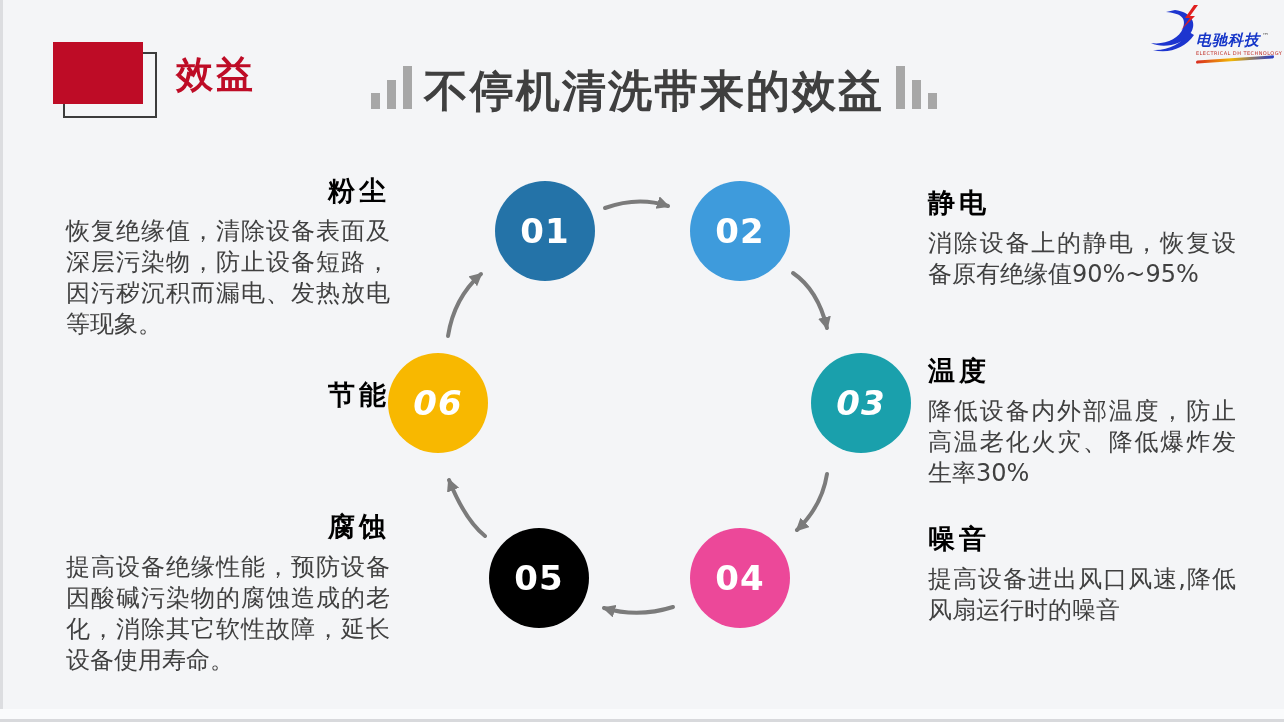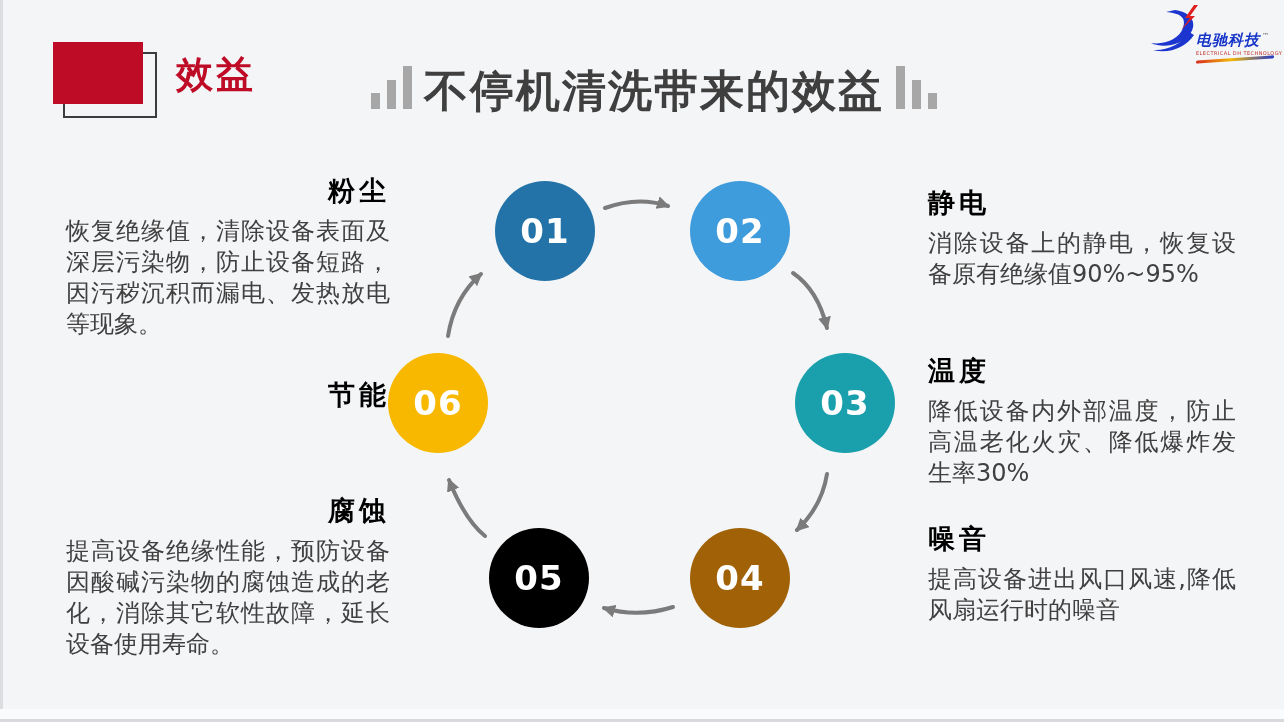--- a/index.html
+++ b/index.html
@@ -40,33 +40,33 @@
 
   
   .benefit{position:absolute;z-index:2;}
   .b-left{left:66px;width:324px;}
   .b-right{left:928px;width:308px;}
   .benefit h2{margin:0 0 10px;font-size:27px;font-weight:700;color:#000000;letter-spacing:4px;line-height:1.1;}
   .b-left h2{text-align:right;}
   .benefit p{margin:0;font-size:24px;line-height:31px;color:#404040;text-align:justify;}
   #benefit-dust{top:176px;}
   #benefit-energy{top:356px;margin-top:24px;}
-  #benefit-corrosion{top:496px;}
+  #benefit-corrosion{top:512px;}
   #benefit-static{top:188px;}
   #benefit-temperature{top:356px;}
   #benefit-noise{top:524px;}
 
   
   .diagram{position:absolute;left:380px;top:158px;width:520px;height:512px;z-index:2;}
   .flow-svg{position:absolute;left:0;top:0;}
   .step{position:absolute;width:100px;height:100px;border-radius:50%;display:flex;align-items:center;
         justify-content:center;color:#fff;font-size:34px;font-weight:700;letter-spacing:1px;}
   .step-01{left:115px;top:23px;}
   .step-02{left:310px;top:23px;}
-  .step-03{left:415px;top:195px;}
+  .step-03{left:431px;top:195px;font-style:italic;}
   .step-04{left:310px;top:370px;}
   .step-05{left:109px;top:370px;}
   .step-06{left:8px;top:195px;}
 </style>
 </head>
 <body>
 
 <div class="slide">
 
   <div class="edge-left"></div>
@@ -148,24 +148,24 @@
 
     <div class="step step-01" style="background-color: rgb(36, 115, 168);">
       <span>01</span>
     </div>
     <div class="step step-02" style="background-color: rgb(62, 155, 220); text-align: center;">
       <span>02</span>
     </div>
     <div class="step step-03" style="background-color: rgb(26, 160, 172);">
       <span>03</span>
     </div>
-    <div class="step step-04" style="background-color: #a16207;">
+    <div class="step step-04" style="background-color: #ec4899;">
       <span>04</span>
     </div>
     <div class="step step-05" style="background-color: #000000;">
       <span>05</span>
     </div>
-    <div class="step step-06" style="background-color: rgb(248, 184, 0);">
+    <div class="step step-06" style="background-color: rgb(248, 184, 0); font-style: italic;">
       <span>06</span>
     </div>
   </div>
 
 </div>
 
 </body></html>

